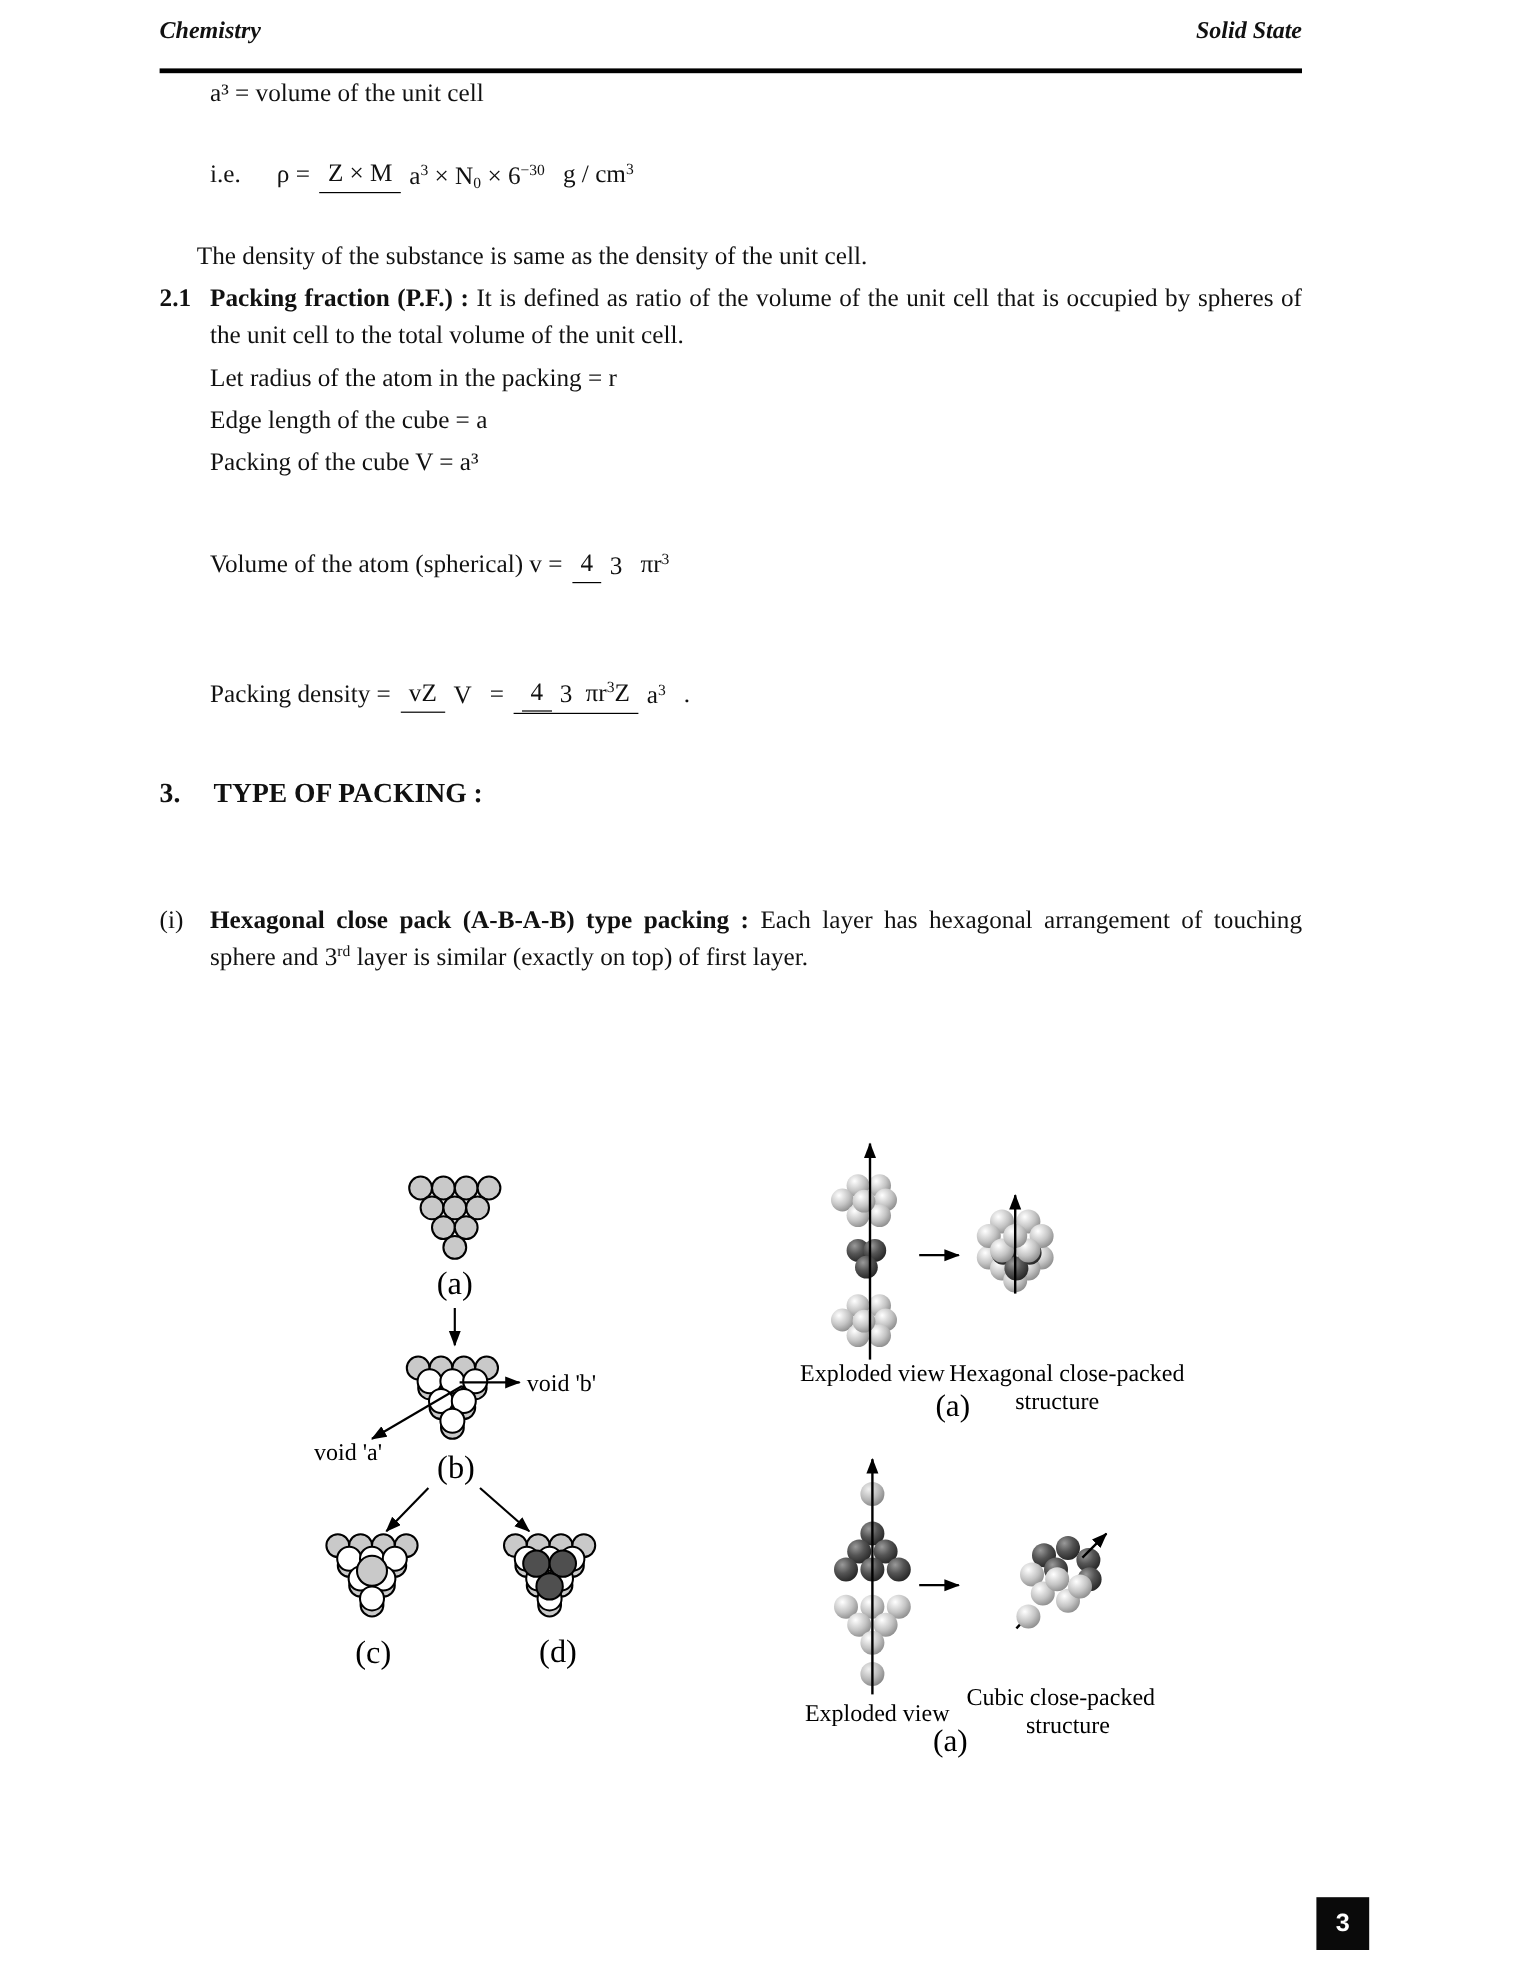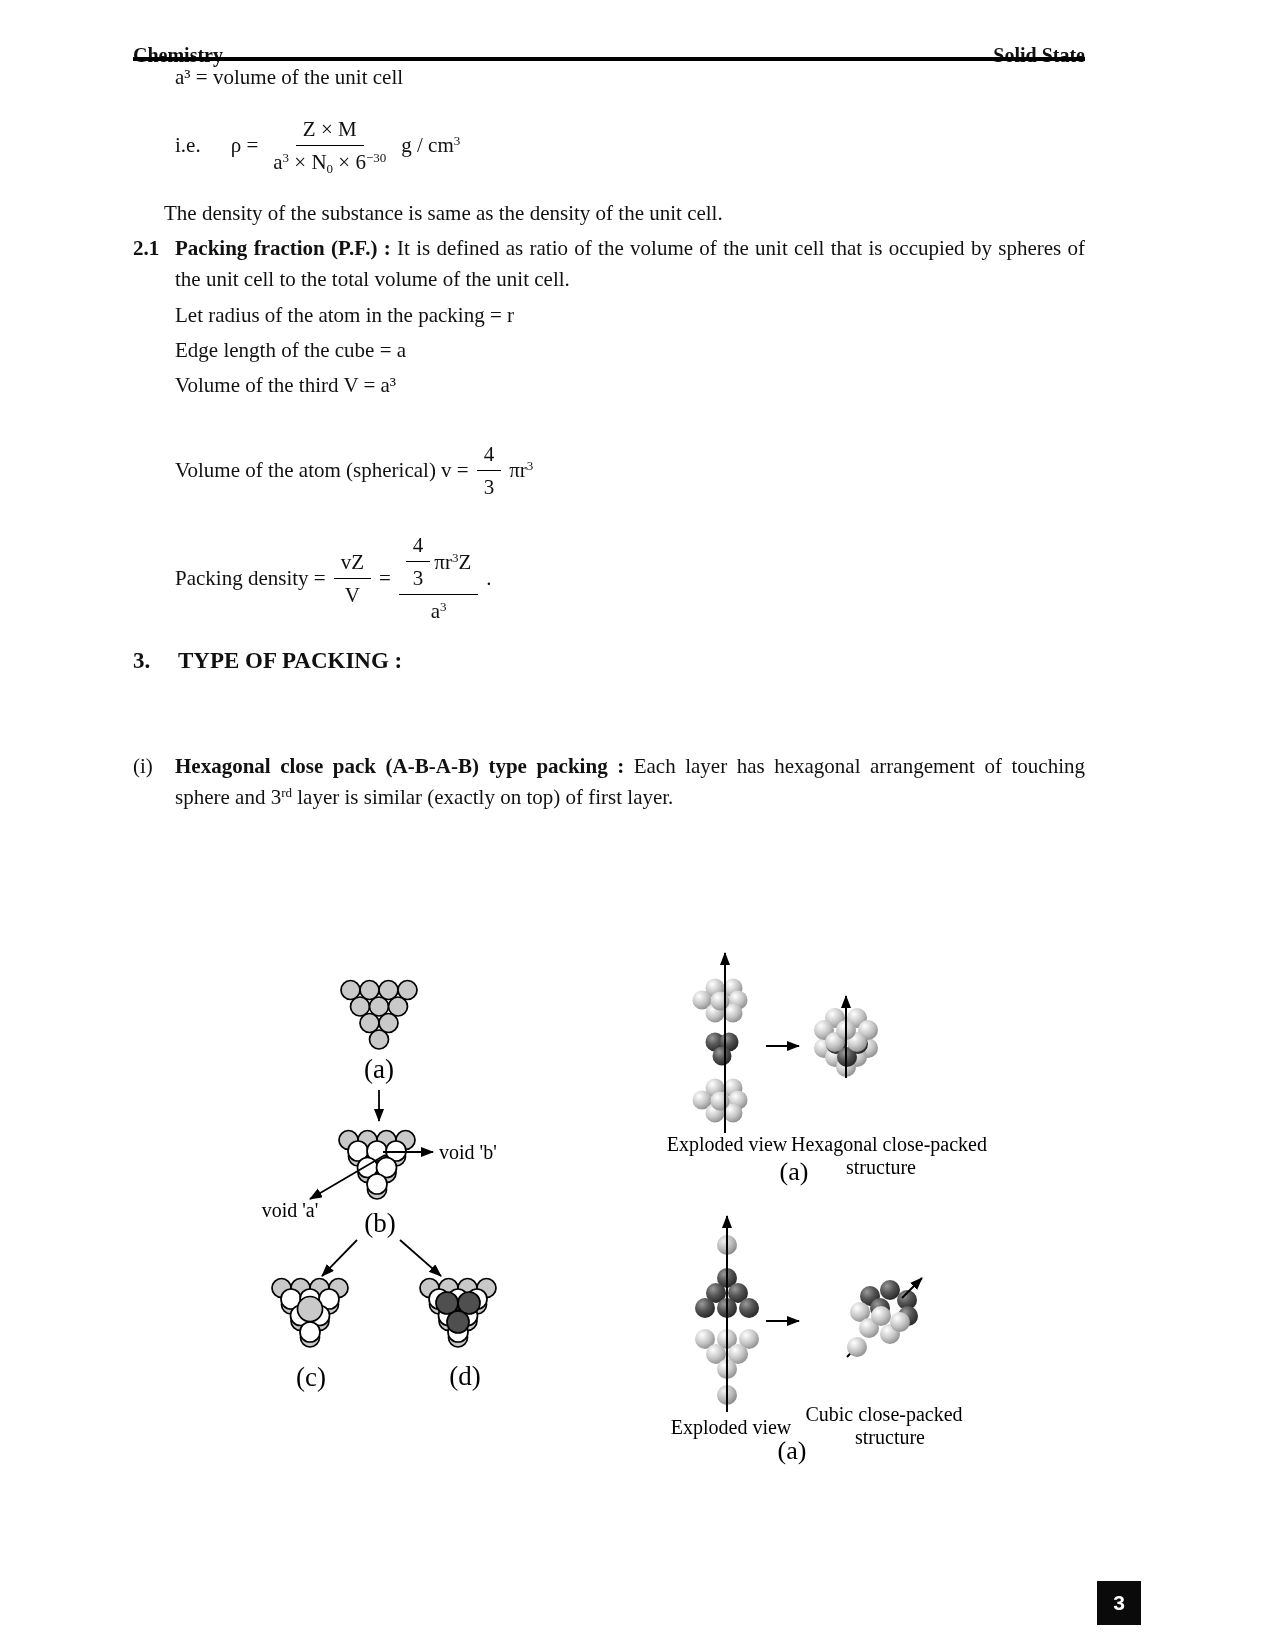--- a/index.html
+++ b/index.html
@@ -1,29 +1,29 @@
 <!DOCTYPE html>
 <html><head>
 <meta charset="utf-8">
 <style>
   html,body{margin:0;padding:0;background:#e9e9e9}
   .page{position:relative;width:1275px;height:1650px;background:#ffffff;
         font-family:"Liberation Serif","DejaVu Serif",serif;color:#111;margin:0 auto;overflow:hidden}
-  .hdr{position:absolute;top:44px;left:133px;width:952px;display:flex;justify-content:space-between;
-       font-size:20px;font-weight:bold}
+  .hdr{position:absolute;top:15px;left:133px;width:952px;display:flex;justify-content:space-between;
+       font-size:20px;font-style:italic;font-weight:bold}
   .rule{position:absolute;top:57px;left:133px;width:952px;height:4px;background:#000}
   .tl{position:absolute;font-size:21px;line-height:30px;white-space:nowrap}
   .frow{display:flex;align-items:center}
   .para{position:absolute;left:133px;width:952px;padding-left:42px;box-sizing:border-box;
         font-size:21px;line-height:31px;text-align:justify}
   .para>.num{position:absolute;left:0;top:0}
   .b{font-weight:bold}
   .sup{font-size:13px;vertical-align:7px;line-height:0}
   .sub{font-size:13px;vertical-align:-4px;line-height:0}
-  .frac{display:inline-flex;flex-direction:column;align-items:center;margin:0 8px;text-align:center}
+  .frac{display:inline-flex;align-items:center;margin:0 8px;text-align:center}
   .fn{border-bottom:1.8px solid #000;padding:0 7px 1px}
   .fnrow{display:flex;align-items:center;border-bottom:1.8px solid #000;padding:0 7px 1px}
   .fd{padding:1px 7px 0}
   .heading{font-size:23px;font-weight:bold}
   .heading>.num{position:absolute;left:0;top:0}
   .pagebox{position:absolute;left:1097px;top:1581px;width:44px;height:44px;background:#0a0a0a;
            color:#fff;font-family:"Liberation Sans",sans-serif;font-size:21px;font-weight:bold;
            display:flex;align-items:center;justify-content:center}
   svg text{font-family:"Liberation Serif","DejaVu Serif",serif;fill:#000}
   .cap{font-size:20px}
@@ -61,21 +61,21 @@
 
   <div class="tl" style="top:198px;left:164px">The density of the substance is same as the density of the unit cell.</div>
 
   <div class="para" style="top:233px">
     <span class="num b">2.1</span>
     <span class="b">Packing fraction (P.F.) : </span><span>It is defined as ratio of the volume of the unit cell that is occupied by spheres of the unit cell to the total volume of the unit cell.</span>
   </div>
 
   <div class="tl" style="top:300px;left:175px">Let radius of the atom in the packing = r</div>
   <div class="tl" style="top:335px;left:175px">Edge length of the cube = a</div>
-  <div class="tl" style="top:370px;left:175px">Volume of the third V = a³</div>
+  <div class="tl" style="top:370px;left:175px">Packing of the cube V = a³</div>
 
   <div class="tl frow" style="top:426px;left:175px;height:88px">
     <span>Volume of the atom (spherical) v =</span>
     <div class="frac">
       <div class="fn">4</div>
       <div class="fd">3</div>
     </div>
     <span><span>πr</span><span class="sup">3</span></span>
   </div>
 

